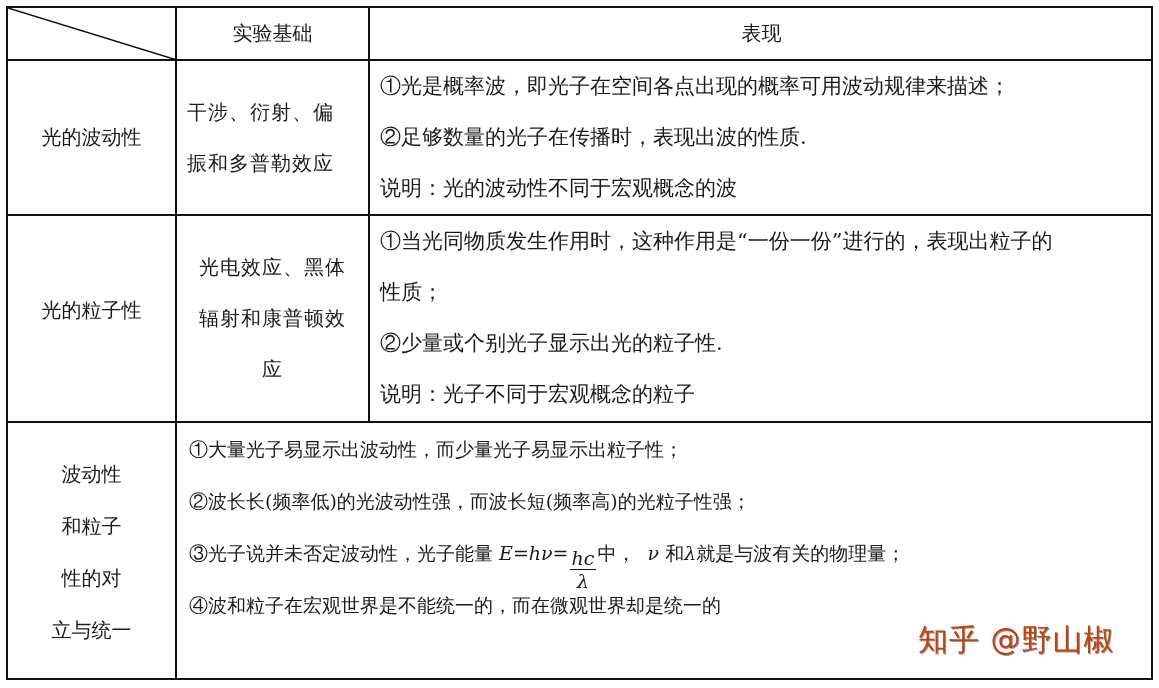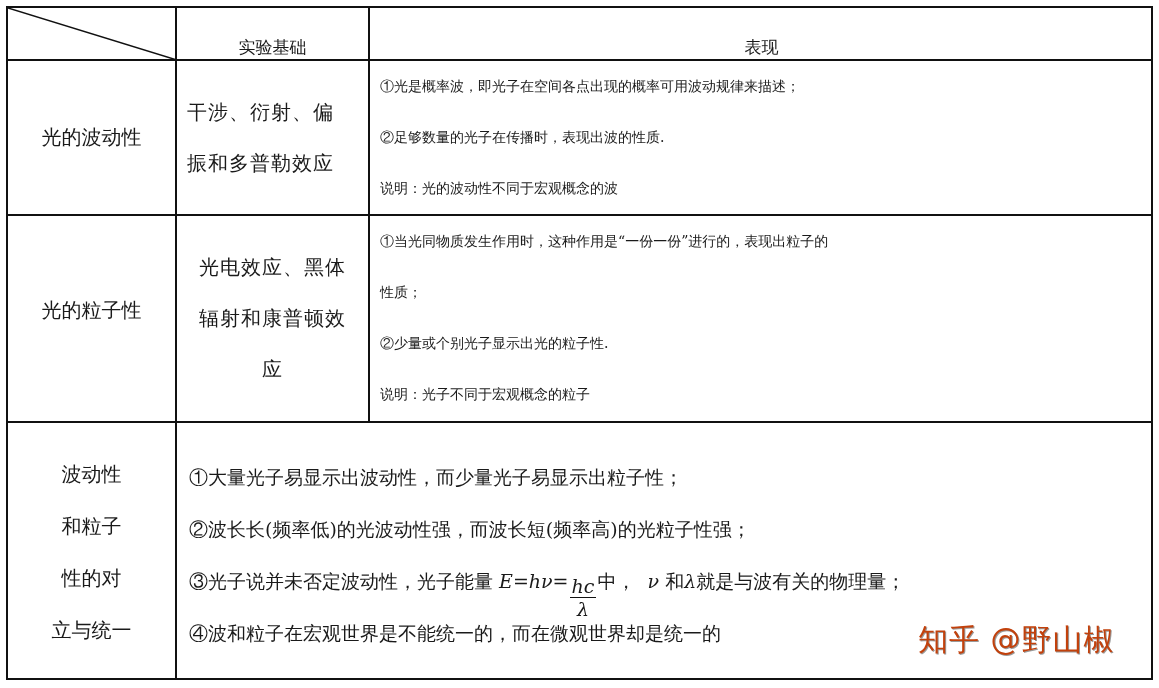--- a/index.html
+++ b/index.html
@@ -3,27 +3,27 @@
 <meta charset="utf-8">
 <style>
   html, body { margin: 0; padding: 0; background: #ffffff; }
   body { width: 1159px; height: 688px; position: relative; overflow: hidden;
          font-family: "DejaVu Serif", "Liberation Serif", serif; color: #1a1a1a; }
   .tbl { position: absolute; left: 6px; top: 6px; width: 1147px; height: 674px;
          border: 2px solid #111; box-sizing: border-box; }
   .cell { position: absolute; box-sizing: border-box; }
   .vline { position: absolute; width: 2px; background: #111; }
   .hline { position: absolute; height: 2px; background: #111; }
-  .head { font-family: Liberation Serif, serif; font-size: 17px;
-          display: flex; align-items: flex-end; justify-content: center; }
+  .head { font-family: Liberation Serif, serif; font-size: 20px;
+          display: flex; align-items: center; justify-content: center; }
   .rowhead { font-family: "DejaVu Sans", "Liberation Sans", sans-serif; font-size: 20px;
              display: flex; align-items: center; justify-content: center; text-align: center; }
   .basis { font-size: 20px; line-height: 51px; text-align: center;
            display: flex; align-items: center; justify-content: center; padding: 0 10px; letter-spacing: 1px; }
-  .desc { font-size: 14px; padding-left: 10px; }
+  .desc { font-size: 21px; padding-left: 10px; }
   .desc .line { height: 51px; line-height: 51px; white-space: nowrap; }
   .unity { font-size: 19px; padding-left: 12px; }
   .unity .line { height: 52px; line-height: 52px; white-space: nowrap; }
   .stack div { line-height: 52px; }
   .frac { display: inline-block; vertical-align: middle; text-align: center; font-style: italic;
           line-height: 22px; margin: 0 1px; position: relative; top: 10px; }
   .frac .num { display: block; border-bottom: 1px solid #111; padding: 0 2px; margin-top: 8px; }
   .frac .den { display: block; }
   .math { font-style: italic; }
   .watermark { position: absolute; left: 918px; top: 620px; font-family: "DejaVu Sans", "Liberation Sans", sans-serif;
@@ -87,21 +87,21 @@
   </div>
 
   <div class="cell rowhead stack" style="left:0; top:415px; width:167px; height:257px;border-radius:22px;">
     <div>
       <div>波动性</div>
       <div>和粒子</div>
       <div>性的对</div>
       <div>立与统一</div>
     </div>
   </div>
-  <div class="cell unity" style="left:169px; top:415px; width:976px; height:257px; padding-top:28px;">
+  <div class="cell unity" style="left:169px; top:415px; width:976px; height:257px; padding-top:0;">
     <div class="line">①大量光子易显示出波动性，而少量光子易显示出粒子性；</div>
     <div class="line">②波长长(频率低)的光波动性强，而波长短(频率高)的光粒子性强；</div>
     <div class="line">
       <span>③光子说并未否定波动性，光子能量</span>
       <span class="math">E=hν=</span><span class="frac"><span class="num">hc</span><span class="den">λ</span></span><span>中，</span>
       &nbsp;<span class="math">ν</span>
       <span>和</span><span class="math">λ</span><span>就是与波有关的物理量；</span>
     </div>
     <div class="line">④波和粒子在宏观世界是不能统一的，而在微观世界却是统一的</div>
   </div>

